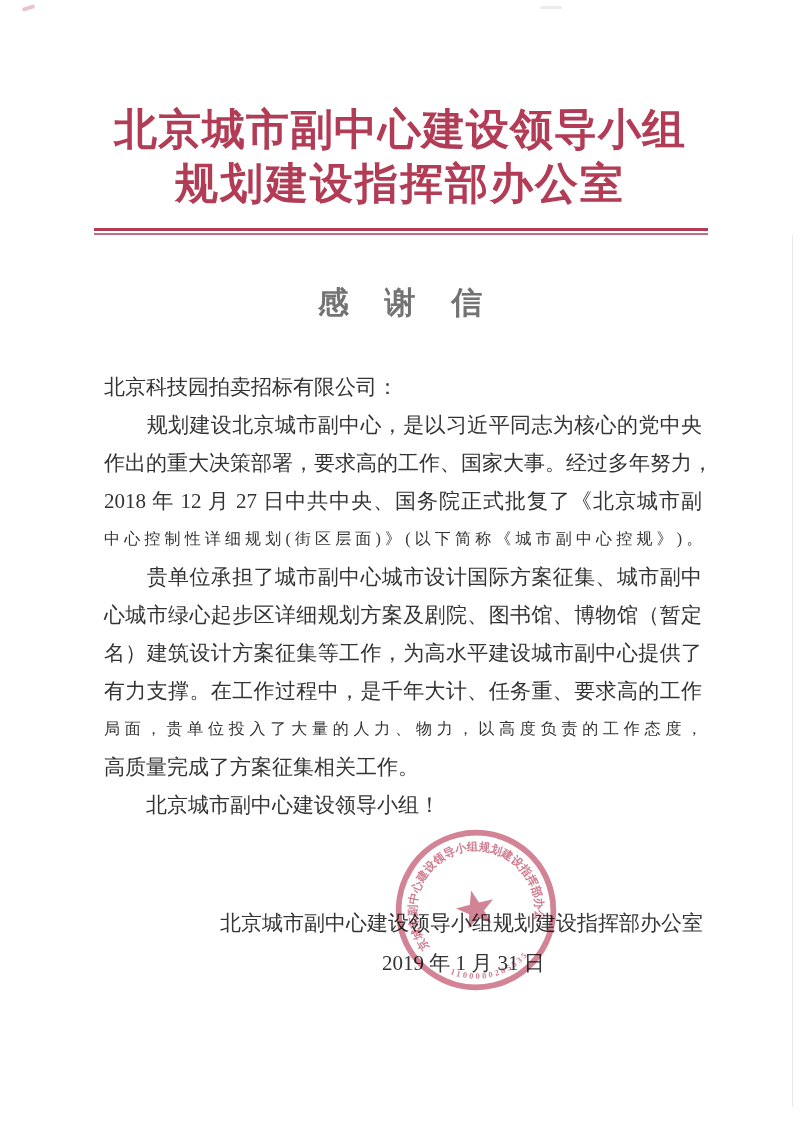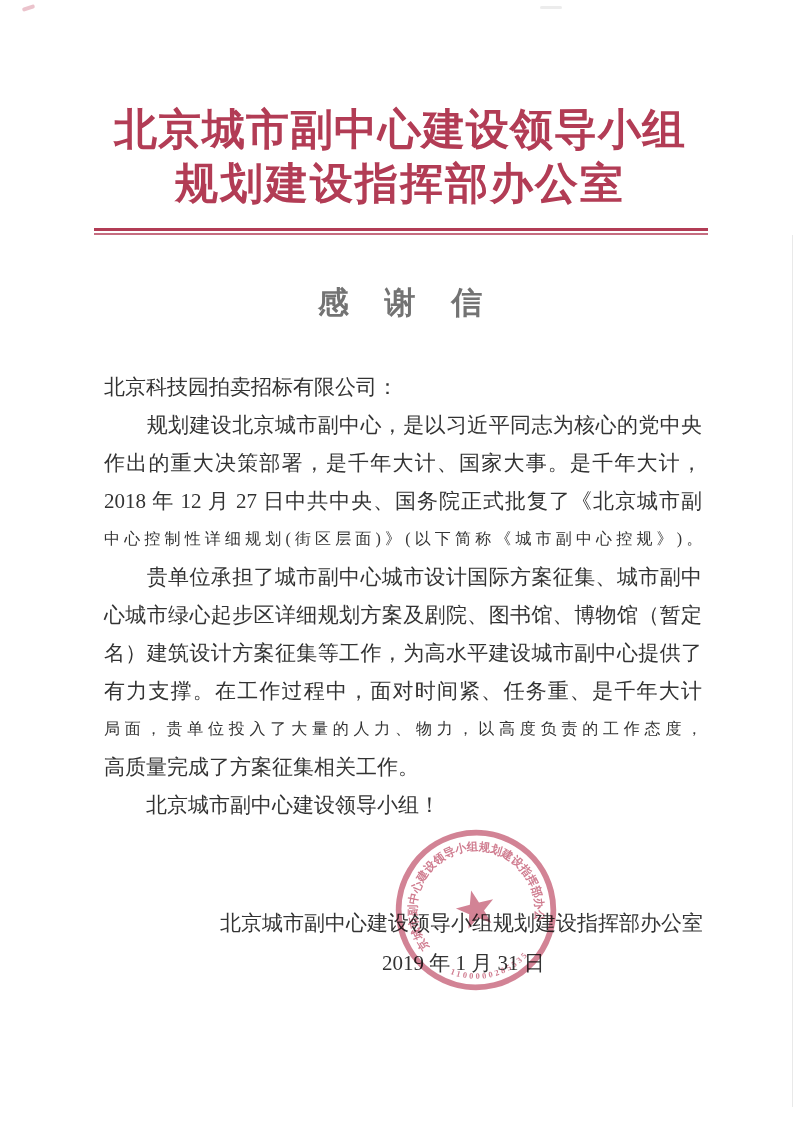--- a/index.html
+++ b/index.html
@@ -163,27 +163,27 @@
     <div class="thick"></div>
     <div class="gap"></div>
     <div class="thin"></div>
   </div>
 
   <h1 class="title">感 谢 信</h1>
 
   <div class="body">
     <div class="line">北京科技园拍卖招标有限公司：</div>
     <div class="line j">　　规划建设北京城市副中心，是以习近平同志为核心的党中央</div>
-    <div class="line j">作出的重大决策部署，是千年大计、国家大事。是千年大计，</div>
+    <div class="line j">作出的重大决策部署，要求高的工作、国家大事。经过多年努力，</div>
     <div class="line j">2018 年 12 月 27 日中共中央、国务院正式批复了《北京城市副</div>
     <div class="line j tight">中心控制性详细规划(街区层面)》(以下简称《城市副中心控规》)。</div>
     <div class="line j">　　贵单位承担了城市副中心城市设计国际方案征集、城市副中</div>
     <div class="line j">心城市绿心起步区详细规划方案及剧院、图书馆、博物馆（暂定</div>
     <div class="line j">名）建筑设计方案征集等工作，为高水平建设城市副中心提供了</div>
-    <div class="line j">有力支撑。在工作过程中，面对时间紧、任务重、是千年大计</div>
+    <div class="line j">有力支撑。在工作过程中，是千年大计、任务重、要求高的工作</div>
     <div class="line j tight">局面，贵单位投入了大量的人力、物力，以高度负责的工作态度，</div>
     <div class="line">高质量完成了方案征集相关工作。</div>
     <div class="line">　　北京城市副中心建设领导小组！</div>
   </div>
 
   <div class="sig-org">北京城市副中心建设领导小组规划建设指挥部办公室</div>
   <div class="sig-date">2019 年 1 月 31 日</div>
 
   <div class="stamp">
     <svg viewBox="0 0 200 200">

